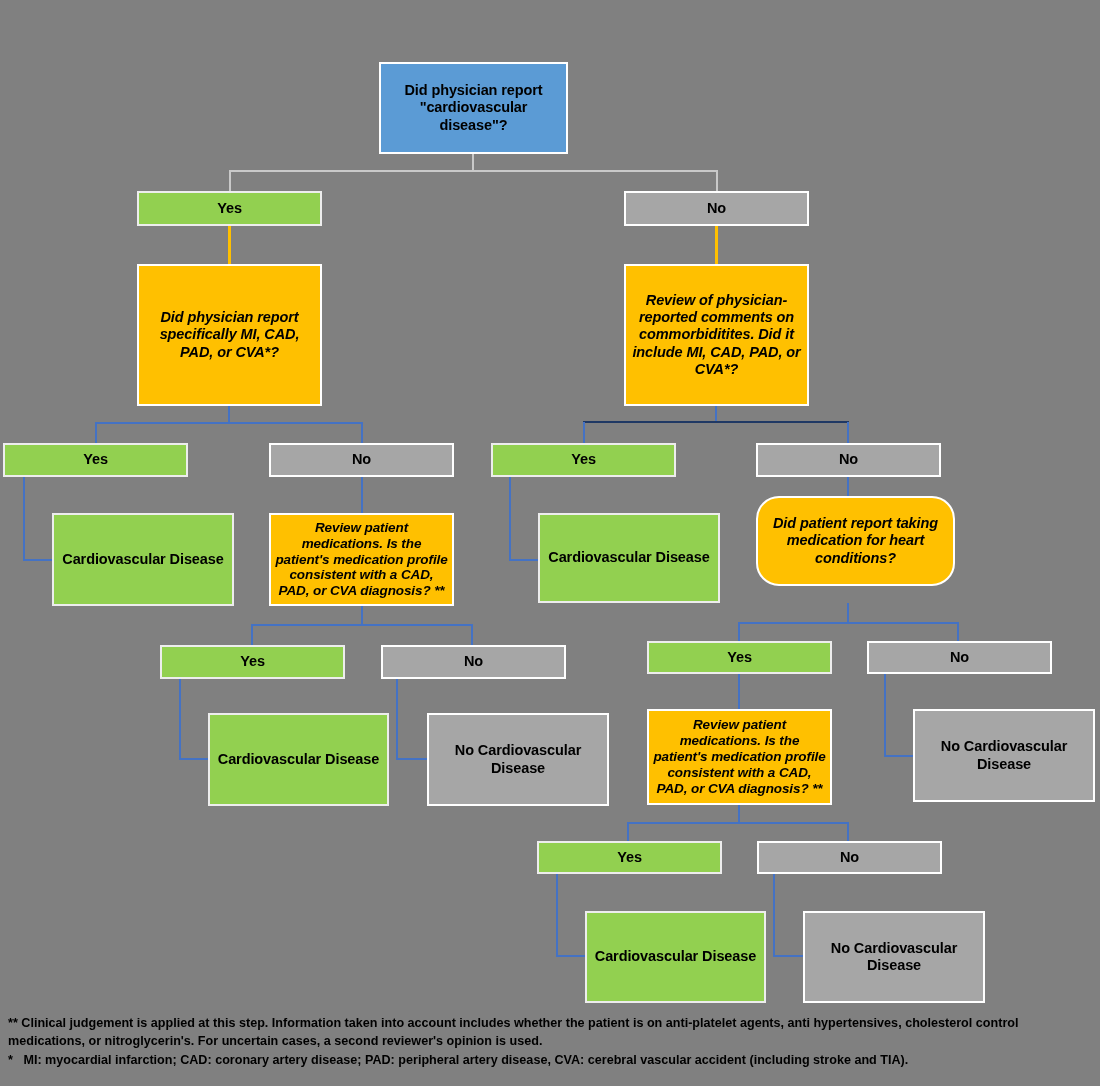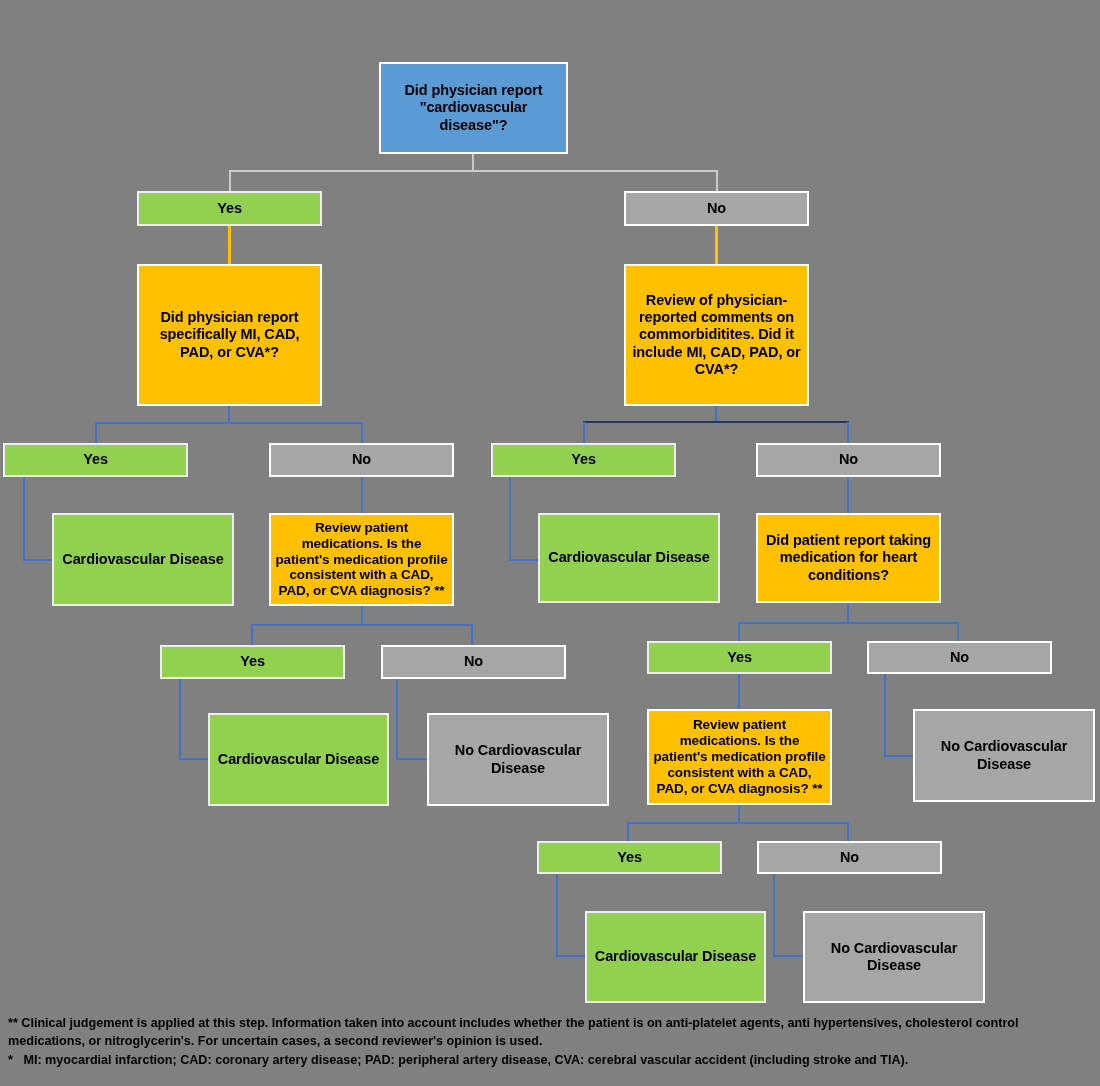--- a/index.html
+++ b/index.html
@@ -32,21 +32,21 @@
     color: #000000;
     font-weight: bold;
     line-height: 1.18;
     letter-spacing: -0.1px;
     padding: 2px 4px;
     z-index: 3;
   }
   .node .txt { display: block; width: 100%; }
   .n-blue   { background: #5B9BD5; }
   .n-green  { background: #92D050; border-color: #EDEDED; }
-  .n-orange { background: #FFC000; }
+  .n-orange { background: #FFC000; font-style: italic; }
   .n-gray   { background: #A6A6A6; }
 
   .f14 { font-size: 13.5px; }
   .f15 { font-size: 14.5px; }
 
   
   .ln {
     position: absolute;
     z-index: 1;
   }
@@ -179,21 +179,21 @@
   </div>
 
   <div class="node n-orange f14" style="left:269px; top:513px; width:185px; height:93px;">
     <span class="txt">Review patient medications. Is the patient's medication profile consistent with a CAD, PAD, or CVA diagnosis? **</span>
   </div>
 
   <div class="node n-green f15" style="left:538px; top:513px; width:182px; height:90px;">
     <span class="txt">Cardiovascular Disease</span>
   </div>
 
-  <div class="node n-orange f15" style="left:756px; top:513px; width:185px; height:90px;">
+  <div class="node n-orange f15" style="left:756px; top:496px; width:199px; height:90px;border-radius:23px;">
     <span class="txt">Did patient report taking medication for heart conditions?</span>
   </div>
 
   <div class="node n-green f15" style="left:160px; top:645px; width:185px; height:34px;">
     <span class="txt">Yes</span>
   </div>
 
   <div class="node n-gray f15" style="left:381px; top:645px; width:185px; height:34px;">
     <span class="txt">No</span>
   </div>

